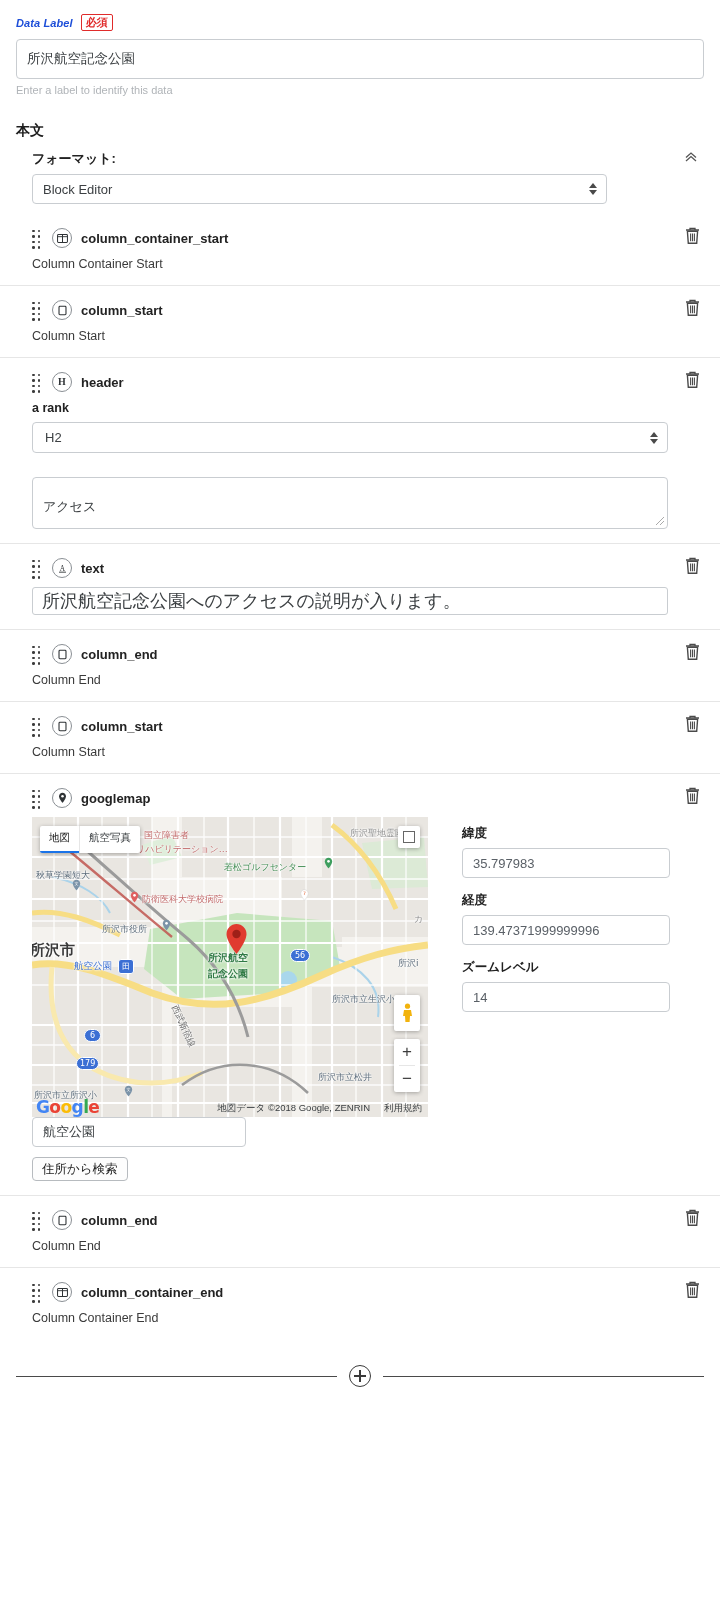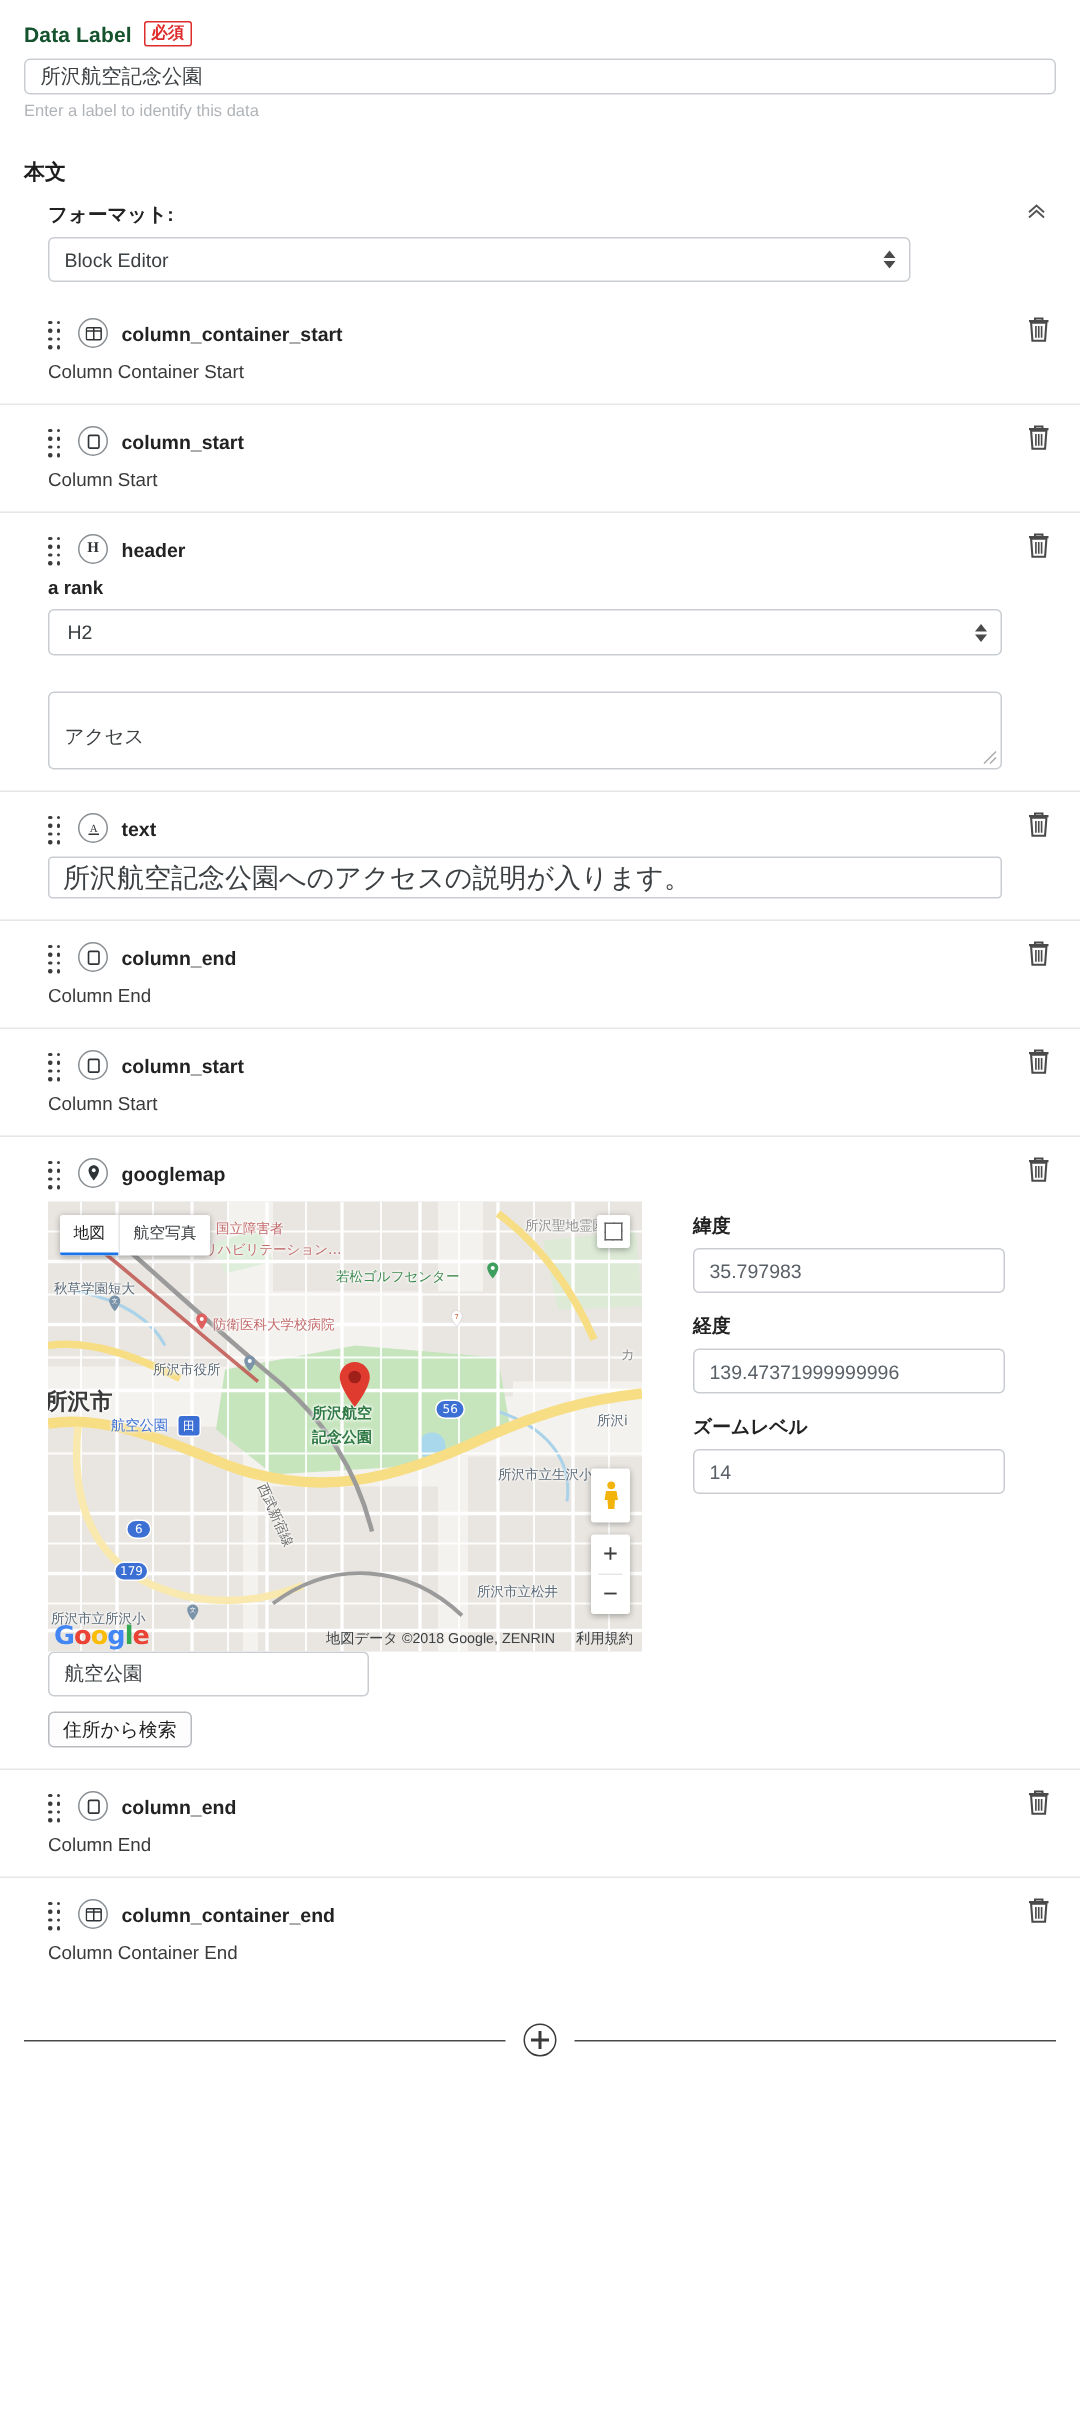--- a/index.html
+++ b/index.html
@@ -10,27 +10,27 @@
     font-family: "Liberation Sans", "DejaVu Sans", sans-serif;
     color: #32373c;
   }
   body { width: 720px; height: 1615px; overflow: hidden; position: relative; }
 
   .page { width: 720px; padding: 0; }
 
   
   .field-block { padding: 14px 16px 0 16px; }
   .label-row { display: flex; align-items: center; gap: 8px; margin-bottom: 8px; }
-  .label-strong { font-size: 14px; font-weight: bold; color: #14532d; letter-spacing: .1px; }
+  .label-strong { font-size: 11px; font-weight: bold; color: #1d4ed8; letter-spacing: .1px; font-style: italic; }
   .req-badge {
     font-size: 11px; color: #e02b2b; border: 1px solid #e02b2b;
     padding: 0px 4px 1px; line-height: 14px; border-radius: 2px; font-weight: bold;
   }
   .text-input {
-    width: 100%; height: 24px; border: 1px solid #c9cdd1; border-radius: 4px;
+    width: 100%; height: 40px; border: 1px solid #c9cdd1; border-radius: 4px;
     padding: 4px 10px; font-size: 13.5px; color: #3c4043; background: #fff;
     font-family: "Liberation Sans", "DejaVu Sans", sans-serif;
   }
   .help-text { font-size: 11px; color: #b0b4b8; margin-top: 5px; }
 
   
   .section-title { font-size: 14px; font-weight: bold; color: #1d1d1d; margin: 26px 0 10px 16px; }
 
   .format-wrap { padding: 0 16px 0 32px; position: relative; }
   .format-label { font-size: 13px; font-weight: bold; color: #222; margin-bottom: 6px; }

